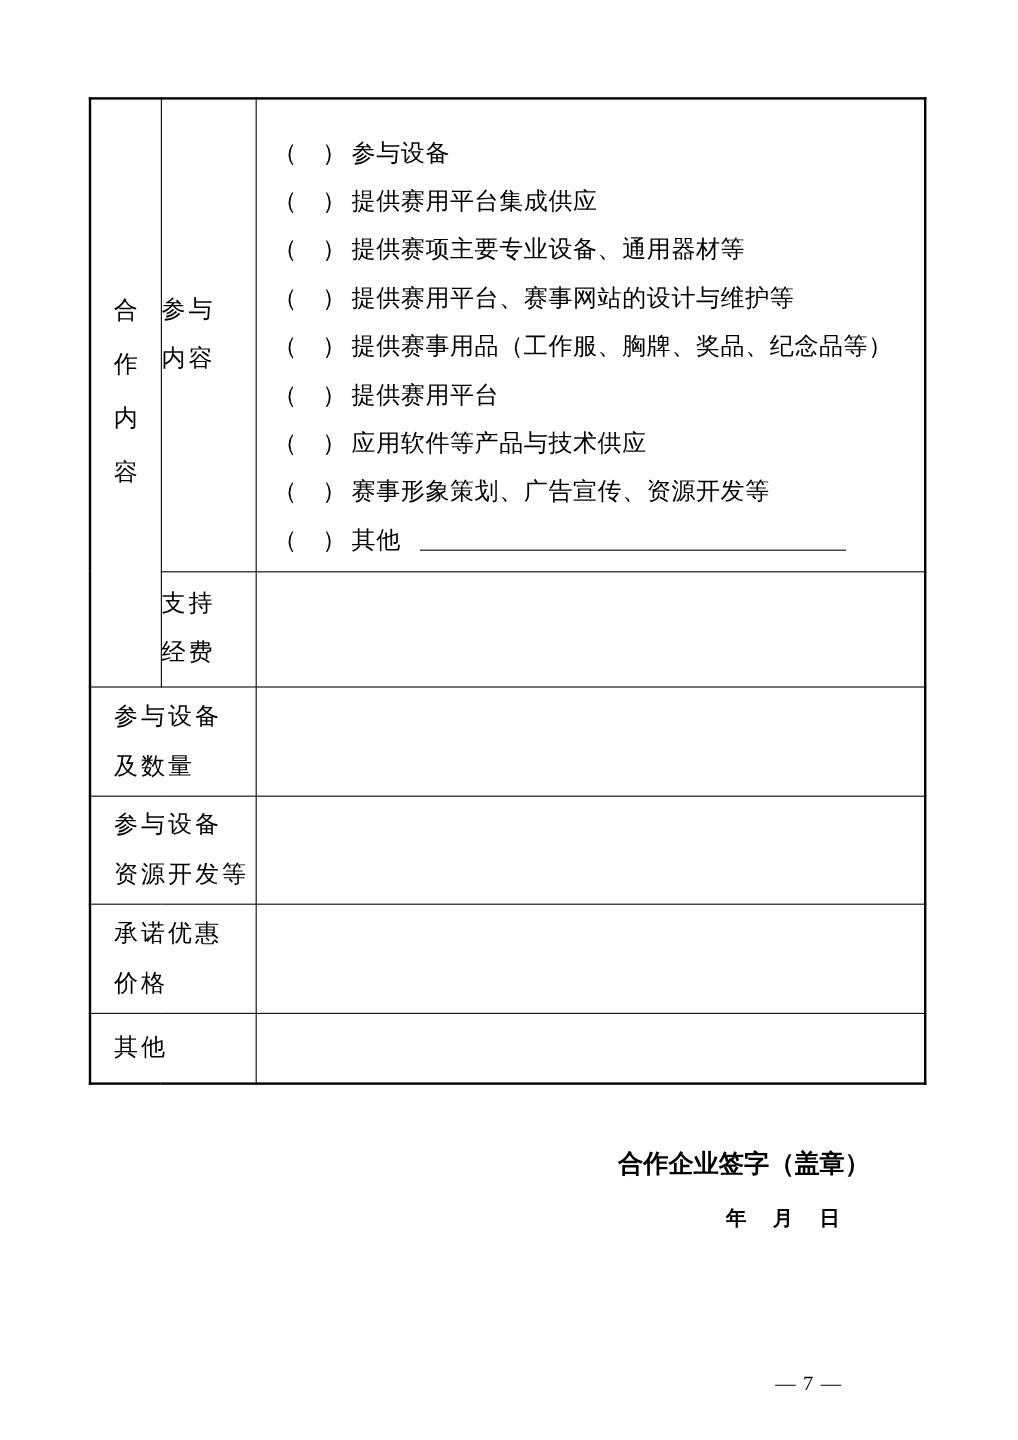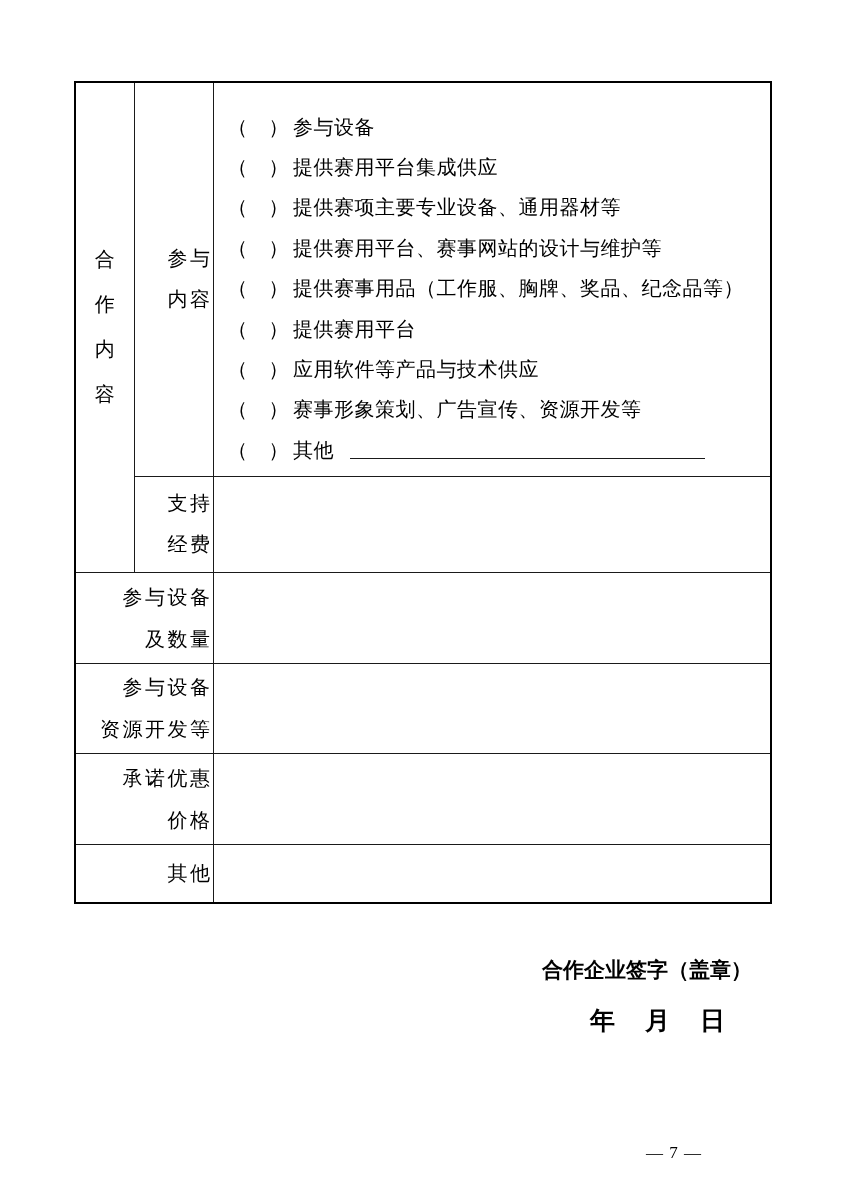--- a/index.html
+++ b/index.html
@@ -29,21 +29,21 @@
     font-size: 20px;
   }
   
   .vlabel { text-align: center; }
   .vlabel span {
     display: block;
     line-height: 45px;
     font-size: 20px;
   }
   
-  .l2 { text-align: right; letter-spacing: 2.5px; }
+  .l2 { text-align: left; letter-spacing: 2.5px; }
   .l2 .ln { display: block; line-height: 41px; font-size: 20px; }
   .l2.wide .ln { line-height: 42px; padding-left: 19px; }
   
   .items { padding: 19px 0 0 14px; }
   .item {
     height: 40.4px;
     display: flex;
     align-items: center;
     white-space: pre;
     font-size: 20px;
@@ -53,31 +53,31 @@
   .blank-line {
     display: inline-block;
     width: 355px;
     height: 18px;
     border-bottom: 1px solid #1a1a1a;
     margin-left: 16px;
     vertical-align: -6px;
   }
   .sig-line1 {
     position: absolute;
-    left: 542px;
+    left: 515px;
     top: 956px;
     font-size: 21px;
     font-weight: bold;
     white-space: pre;
   }
   .sig-line2 {
     position: absolute;
-    left: 590px;
+    left: 605px;
     top: 1004px;
-    font-size: 25px;
+    font-size: 17px;
     font-weight: bold;
     letter-spacing: 2.5px;
     white-space: pre;
   }
   .page-number {
     position: absolute;
     left: 646px;
     top: 1143px;
     font-size: 17px;
     letter-spacing: 1px;

